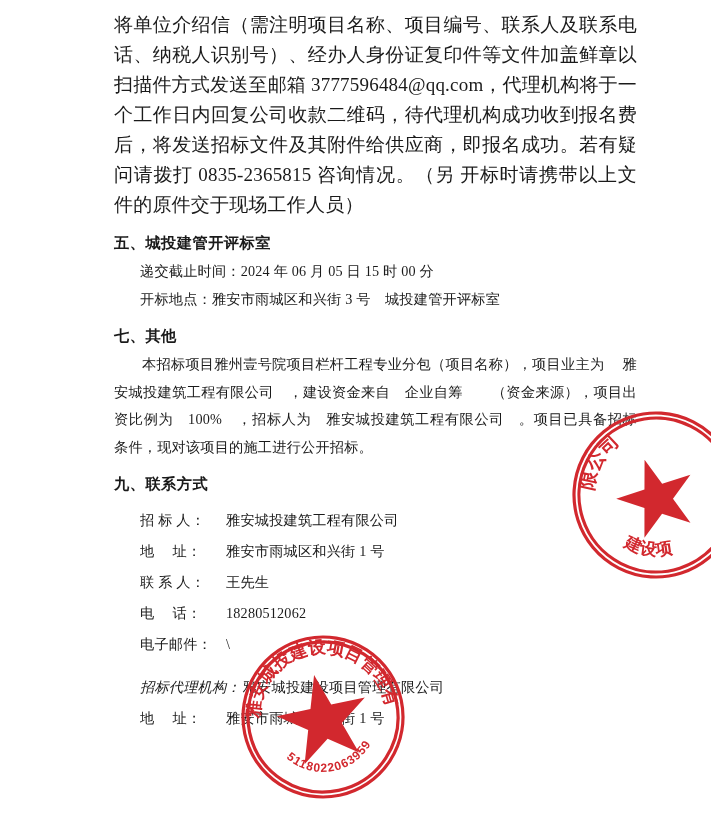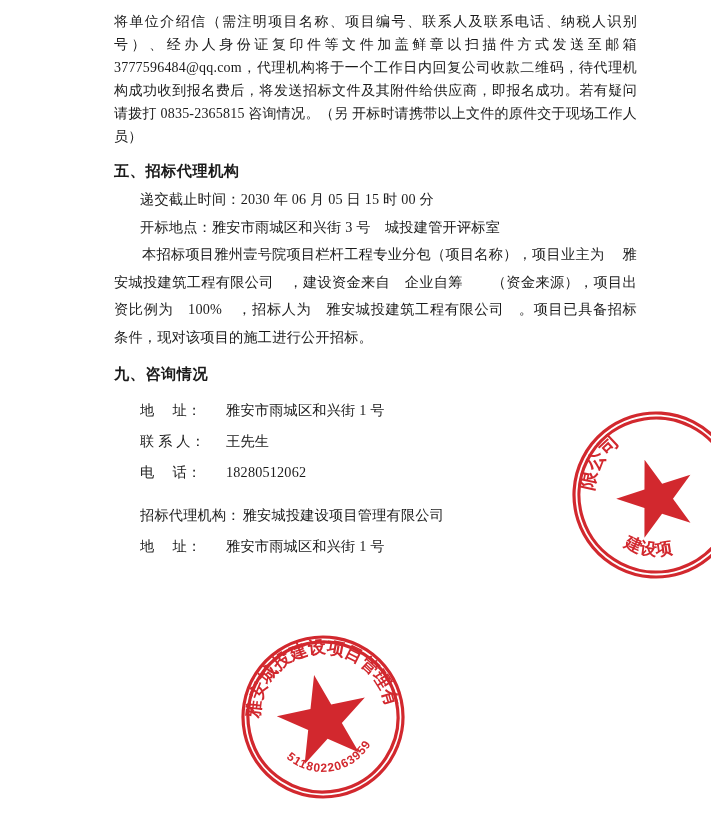--- a/index.html
+++ b/index.html
@@ -25,22 +25,22 @@
   .content {
     position: relative;
     z-index: 2;
     padding: 10px 74px 0 114px;
     box-sizing: border-box;
   }
   p {
     margin: 0;
   }
   .para {
-    font-size: 14px;
-    line-height: 23px;
+    font-size: 19px;
+    line-height: 30px;
     text-align: justify;
     text-justify: inter-ideograph;
     letter-spacing: 0.2px;
   }
   .heading {
     font-size: 15.2px;
     font-weight: bold;
     line-height: 28px;
     margin-top: 9px;
     margin-bottom: 1px;
@@ -70,20 +70,21 @@
     letter-spacing: 0.2px;
     white-space: nowrap;
   }
   .contact-label {
     display: inline-block;
     width: 86px;
   }
   .contact-label.wide {
     width: auto;
     margin-right: 2px;
+    font-style: italic;
   }
   .contact-val {
     display: inline-block;
   }
   .gap-small { height: 6px; }
   .gap-med { height: 12px; }
 
   
   .stamp {
     position: absolute;
@@ -155,43 +156,52 @@
         </text>
       </g>
     </svg>
   </div>
 
   <div class="content">
 
     <p class="para">将单位介绍信（需注明项目名称、项目编号、联系人及联系电话、纳税人识别号）、经办人身份证复印件等文件加盖鲜章以扫描件方式发送至邮箱 3777596484@qq.com，代理机构将于一个工作日内回复公司收款二维码，待代理机构成功收到报名费后，将发送招标文件及其附件给供应商，即报名成功。若有疑问请拨打 0835-2365815 咨询情况。（另 开标时请携带以上文件的原件交于现场工作人员）</p>
 
     <div class="heading">
-      <span>五、</span><span>招标代理机构</span>
+      <span>五、</span><span>城投建管开评标室</span>
     </div>
-    <p class="sub">递交截止时间：2030 年 06 月 05 日 15 时 00 分</p>
+    <p class="sub">递交截止时间：2024 年 06 月 05 日 15 时 00 分</p>
 
     <p class="sub">开标地点：雅安市雨城区和兴街 3 号　城投建管开评标室</p>
 
+    <div class="heading">
+      <span>七、</span><span>其他</span>
+    </div>
     <p class="body-para"><span class="ind"></span><span>本招标项目雅州壹号院项目栏杆工程专业分包（项目名称），项目业主为　 雅安城投建筑工程有限公司　，建设资金来自　企业自筹　　（资金来源），项目出资比例为　100%　，招标人为　雅安城投建筑工程有限公司　。项目已具备招标条件，现对该项目的施工进行公开招标。</span></p>
 
 
     <div class="heading">
-      <span>九、</span><span>咨询情况</span>
+      <span>九、</span><span>联系方式</span>
     </div>
 
     <div class="gap-small"></div>
 
     <p class="contact-row">
+      <span class="contact-label">招 标 人：</span><span class="contact-val">雅安城投建筑工程有限公司</span>
+    </p>
+    <p class="contact-row">
       <span class="contact-label">地　 址：</span><span class="contact-val">雅安市雨城区和兴街 1 号</span>
     </p>
     <p class="contact-row">
       <span class="contact-label">联 系 人：</span><span class="contact-val">王先生</span>
     </p>
     <p class="contact-row">
       <span class="contact-label">电　 话：</span><span class="contact-val">18280512062</span>
+    </p>
+    <p class="contact-row">
+      <span class="contact-label">电子邮件：</span><span class="contact-val">\</span>
     </p>
 
     <div class="gap-med"></div>
 
     <p class="contact-row">
       <span class="contact-label wide">招标代理机构：</span><span class="contact-val">雅安城投建设项目管理有限公司</span>
     </p>
     <p class="contact-row">
       <span class="contact-label">地　 址：</span><span class="contact-val">雅安市雨城区和兴街 1 号</span>
     </p>

